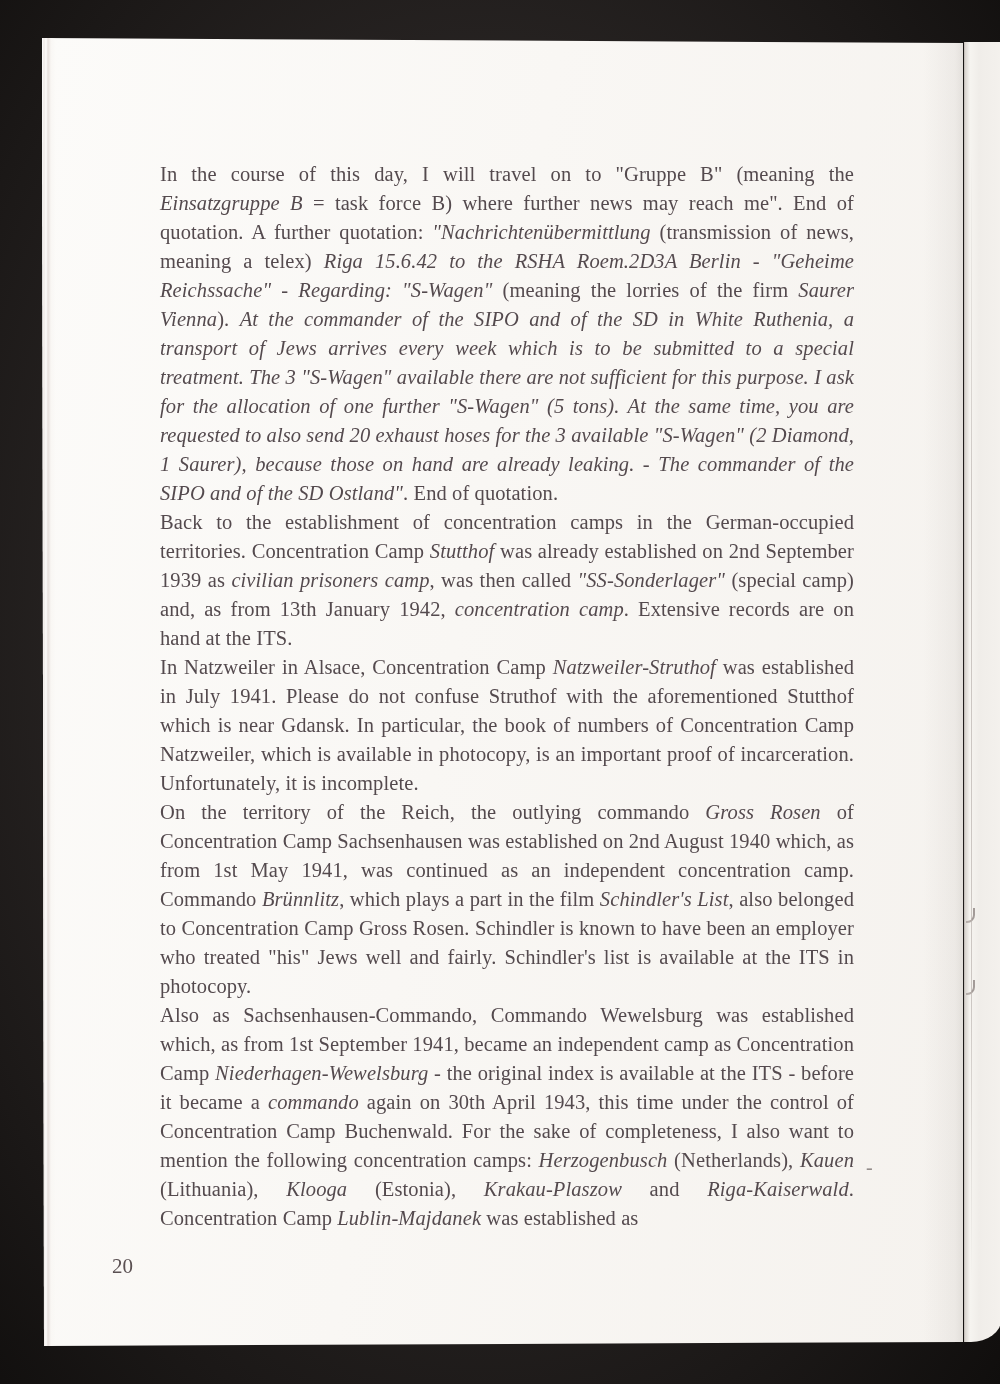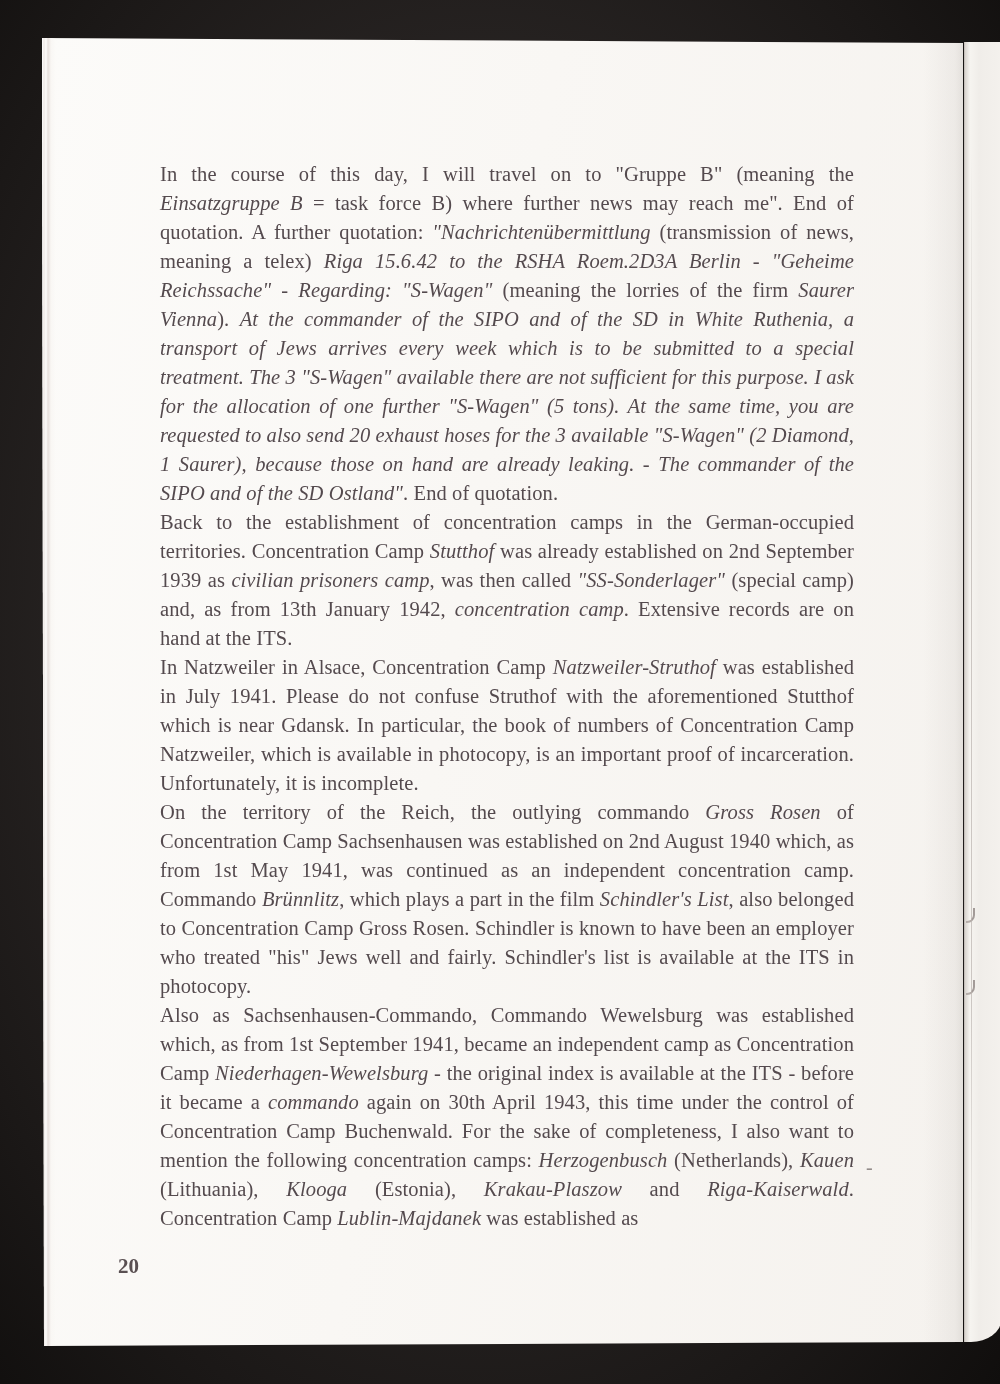--- a/index.html
+++ b/index.html
@@ -42,24 +42,23 @@
     line-height: 29px;
     color: #544a4e;
     text-align: justify;
     letter-spacing: 0.1px;
   }
   .text-block p { margin: 0; }
   .it { font-style: italic; }
 
   .page-number {
     position: absolute;
-    left: 76px; top: 1216px;
+    left: 70px; top: 1216px;
     font-size: 21px;
     color: #5a5052;
-    font-weight: bold;
   }
 
   
   .margin-dash {
     position: absolute;
     left: 824px; top: 1118px;
     font-size: 20px;
     color: #938c8a;
   }
 

